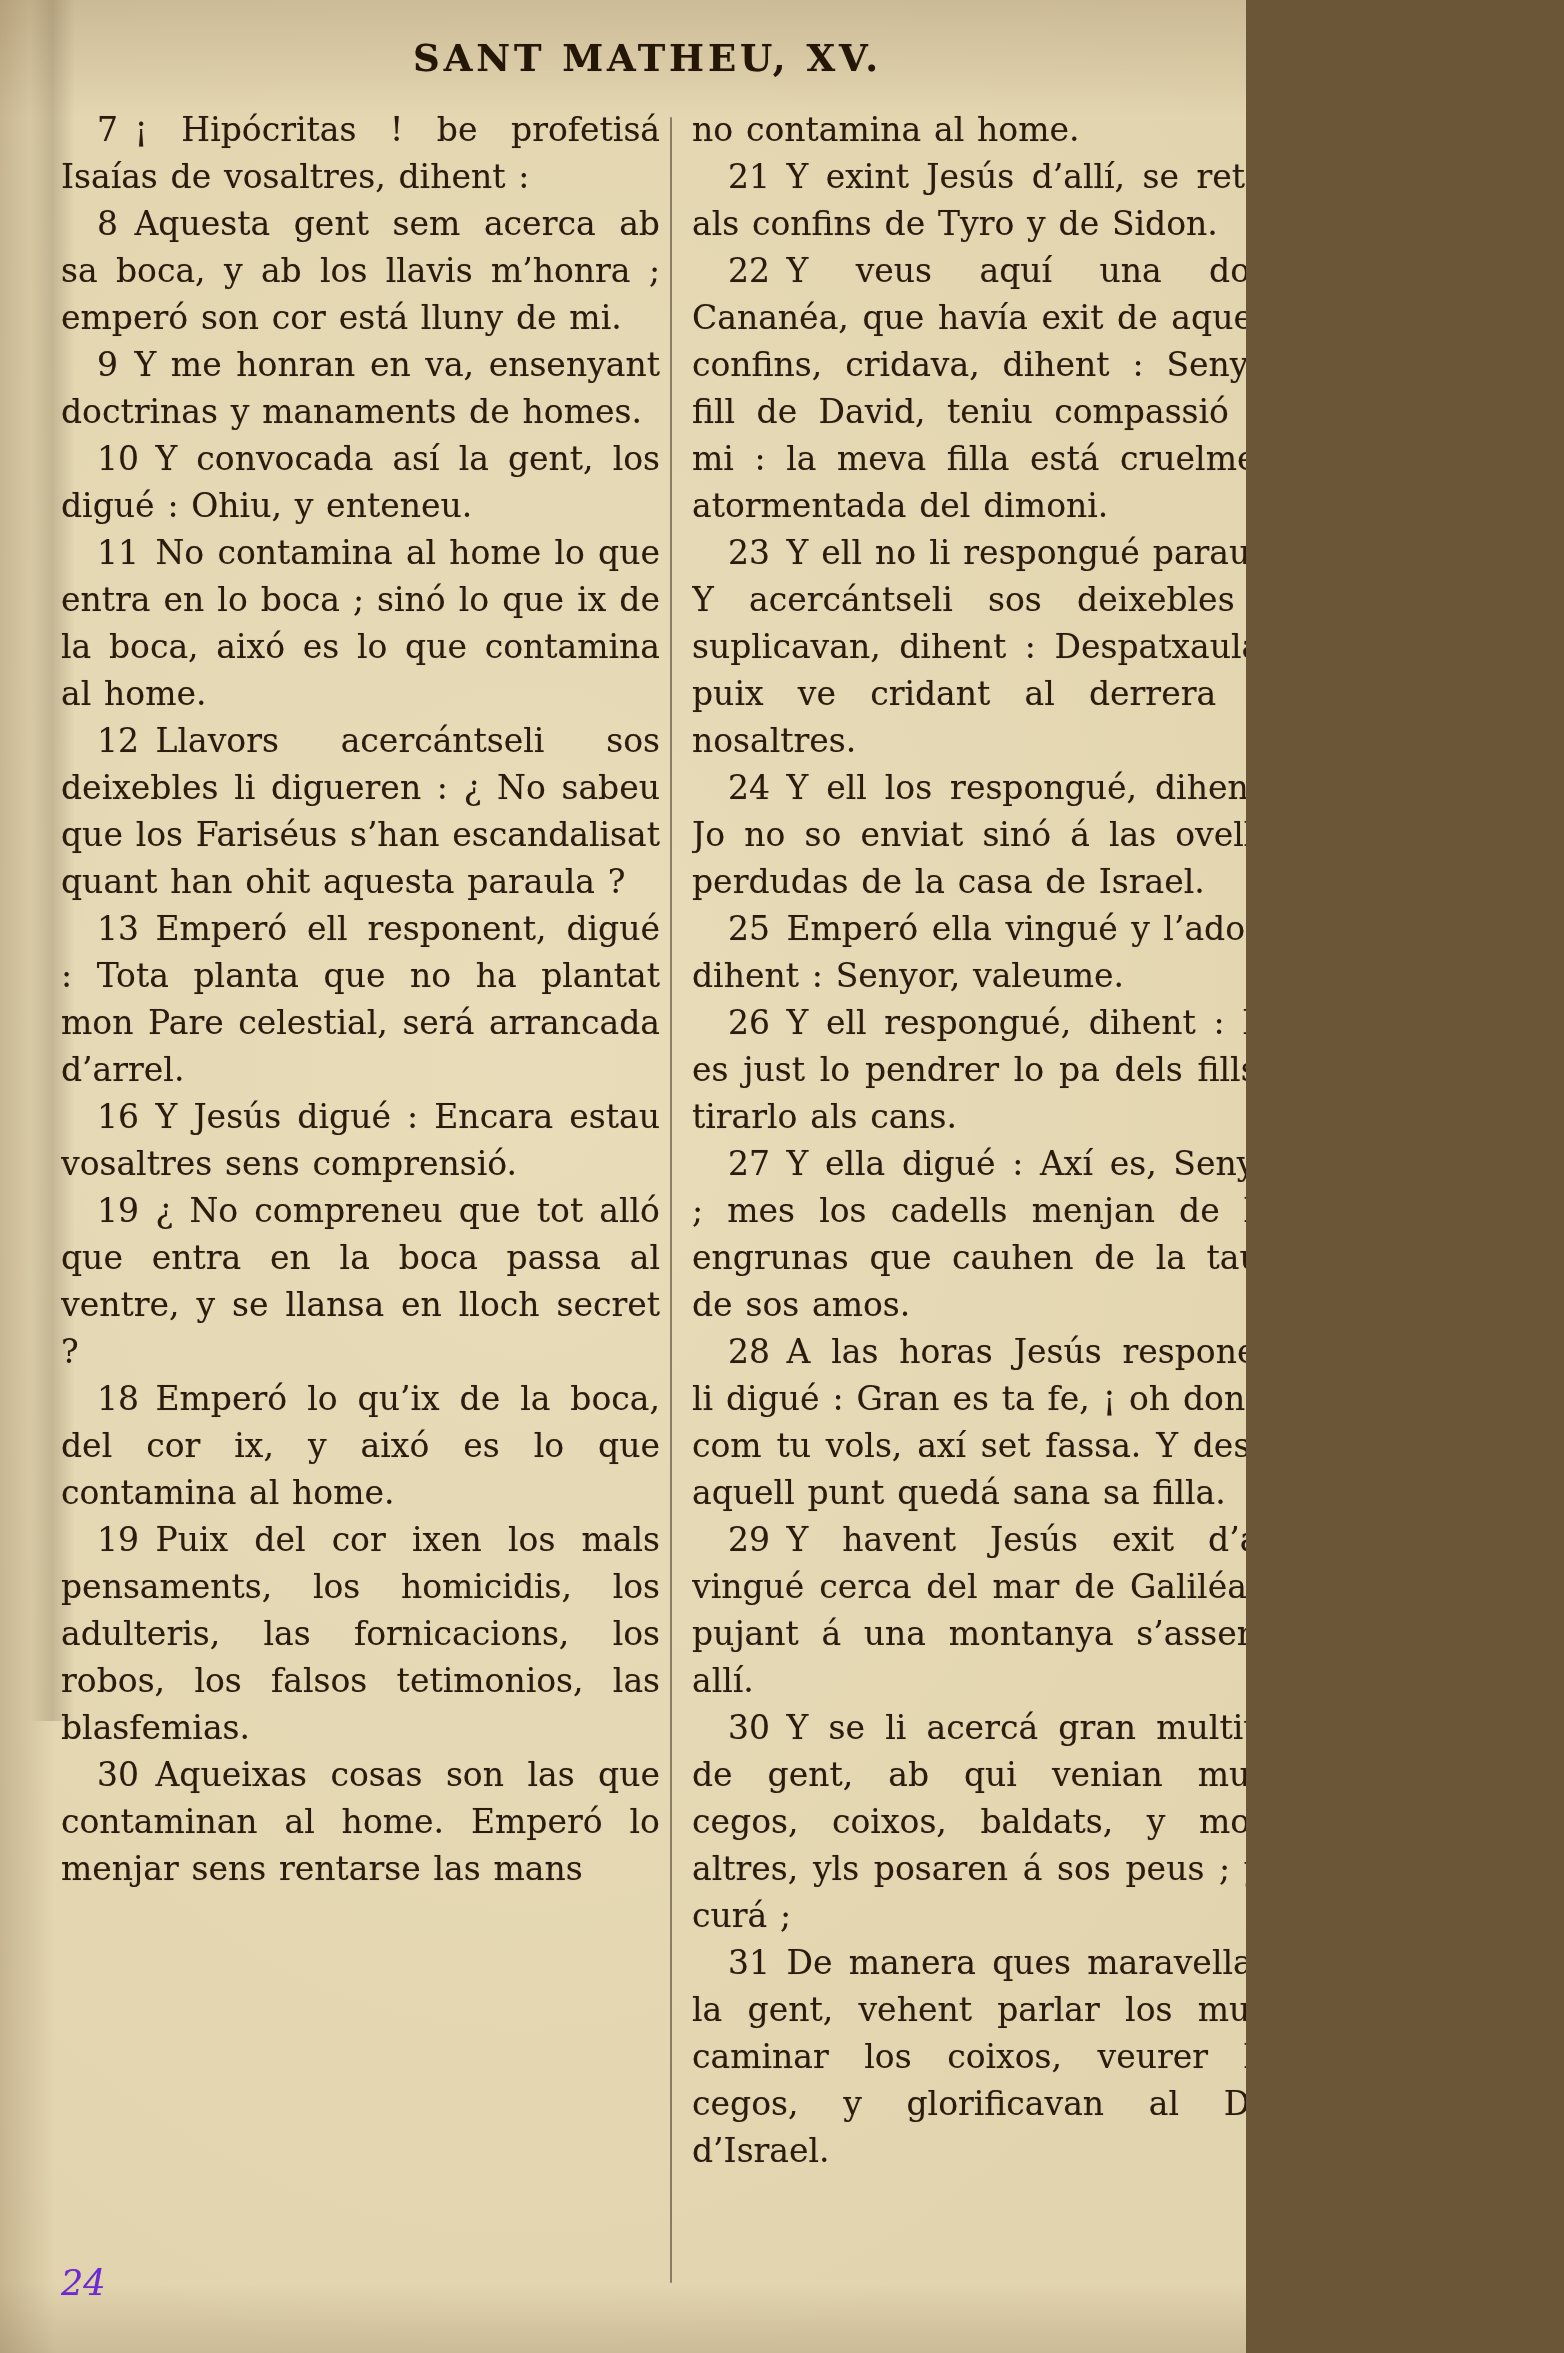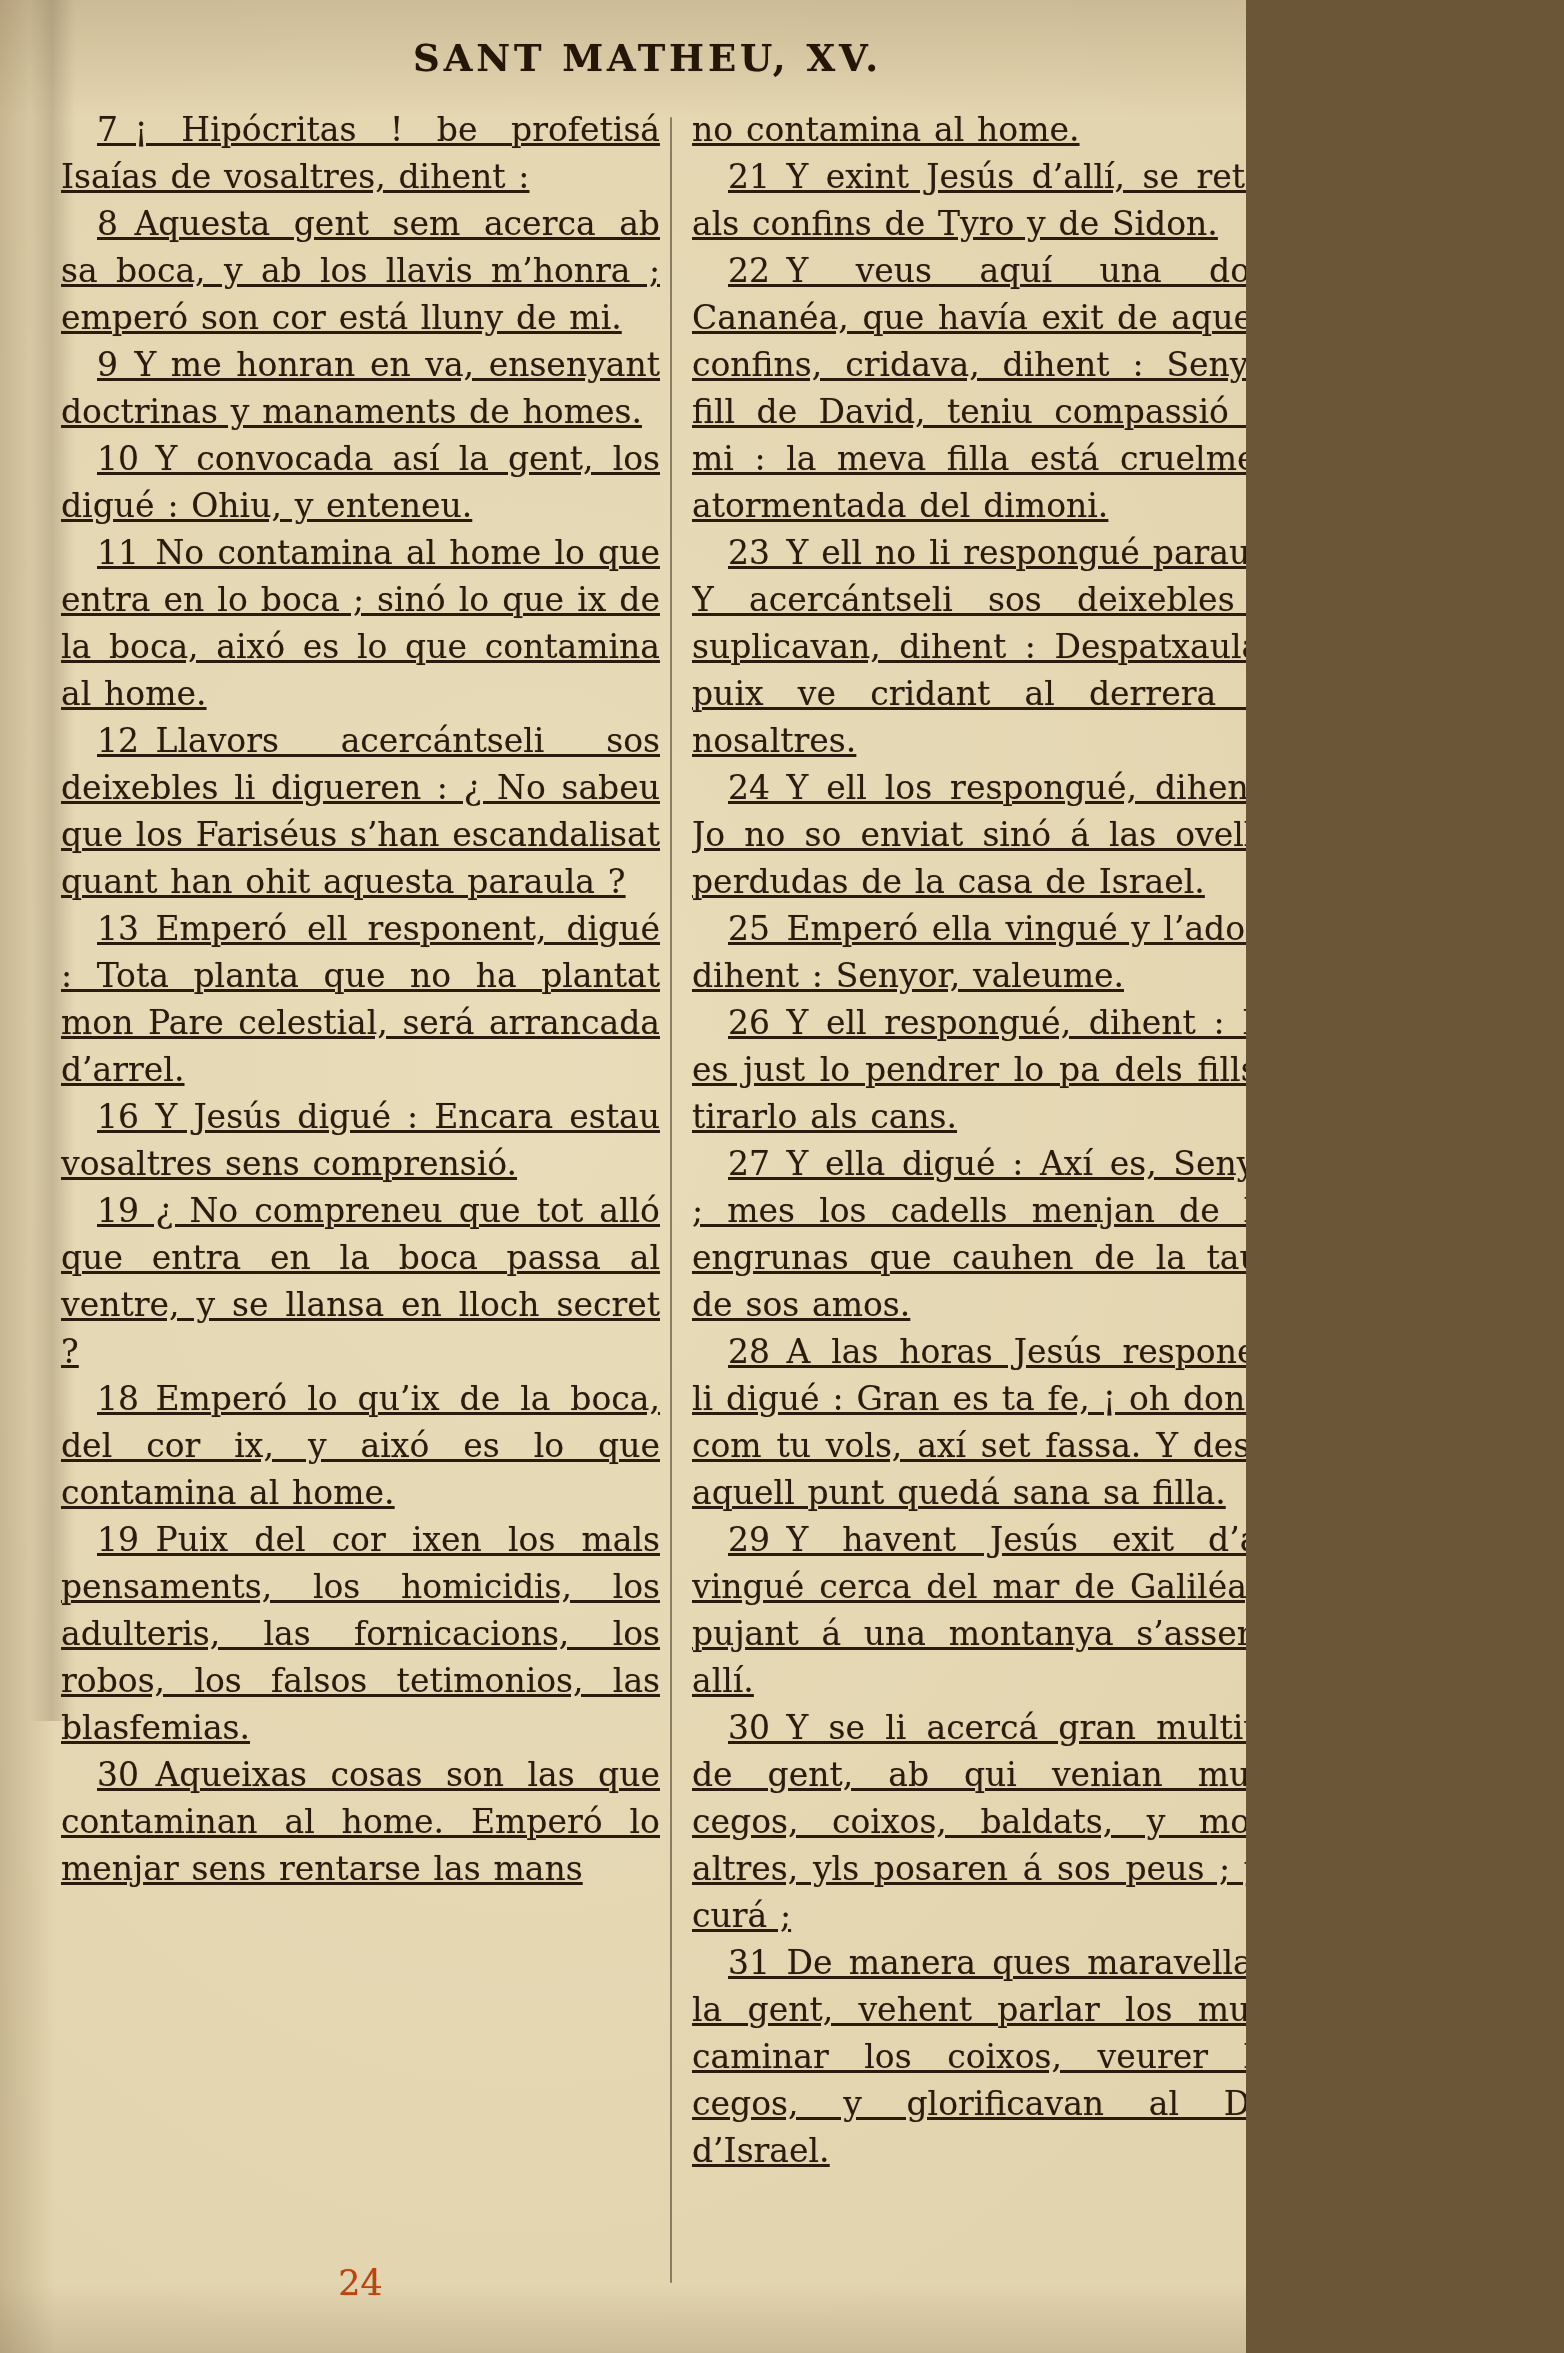--- a/index.html
+++ b/index.html
@@ -29,34 +29,35 @@
     color:#241708; text-shadow:0 0 0.8px rgba(36,23,8,.4);
   }
   .col{
     position:absolute; top:106px; height:2153px; overflow:hidden; z-index:2;
     font-size:33px; line-height:47px; color:#2a1b0e;
     text-align:justify; word-spacing:2.3px;
     text-shadow:0 0 0.8px rgba(42,27,14,.35);
   }
   #col-left{left:61px;  width:599px;}
   #col-right{left:692px; width:599px;}
-  .verse{margin:0; text-indent:36px;text-decoration:underline;}
+  .verse{margin:0; text-indent:36px;}
   .verse.cont{text-indent:0;}
   .column-divider{
     position:absolute; left:670px; top:117px; width:2.3px; height:2166px; z-index:2;
     background:rgba(52,34,16,.5); border-radius:1.6px;
   }
   .right-rule{
     position:absolute; left:1293px; top:74px; width:2.3px; height:2203px; z-index:2;
     background:rgba(52,34,16,.4); border-radius:1.6px;
   }
   .folio{
     position:absolute; left:61px; width:599px; top:2263px; z-index:2;
-    text-align:center; font-size:35px; color:#c2410c;
+    font-size:35px; color:#6d28d9;
     text-shadow:0 0 0.8px rgba(42,27,14,.35);
+    font-style:italic;
   }
   
   .stain{
     position:absolute; left:1285px; top:188px; width:21px; height:19px; z-index:4;
     background:radial-gradient(circle at 42% 42%, #b35a2a, #8f3f1a 68%, rgba(143,63,26,0) 100%);
     border-radius:58% 42% 55% 45%; filter:blur(0.4px);
   }
   
   #next-page{
     position:absolute; left:1330px; top:0; width:235px; height:2354px; overflow:hidden; z-index:3;

